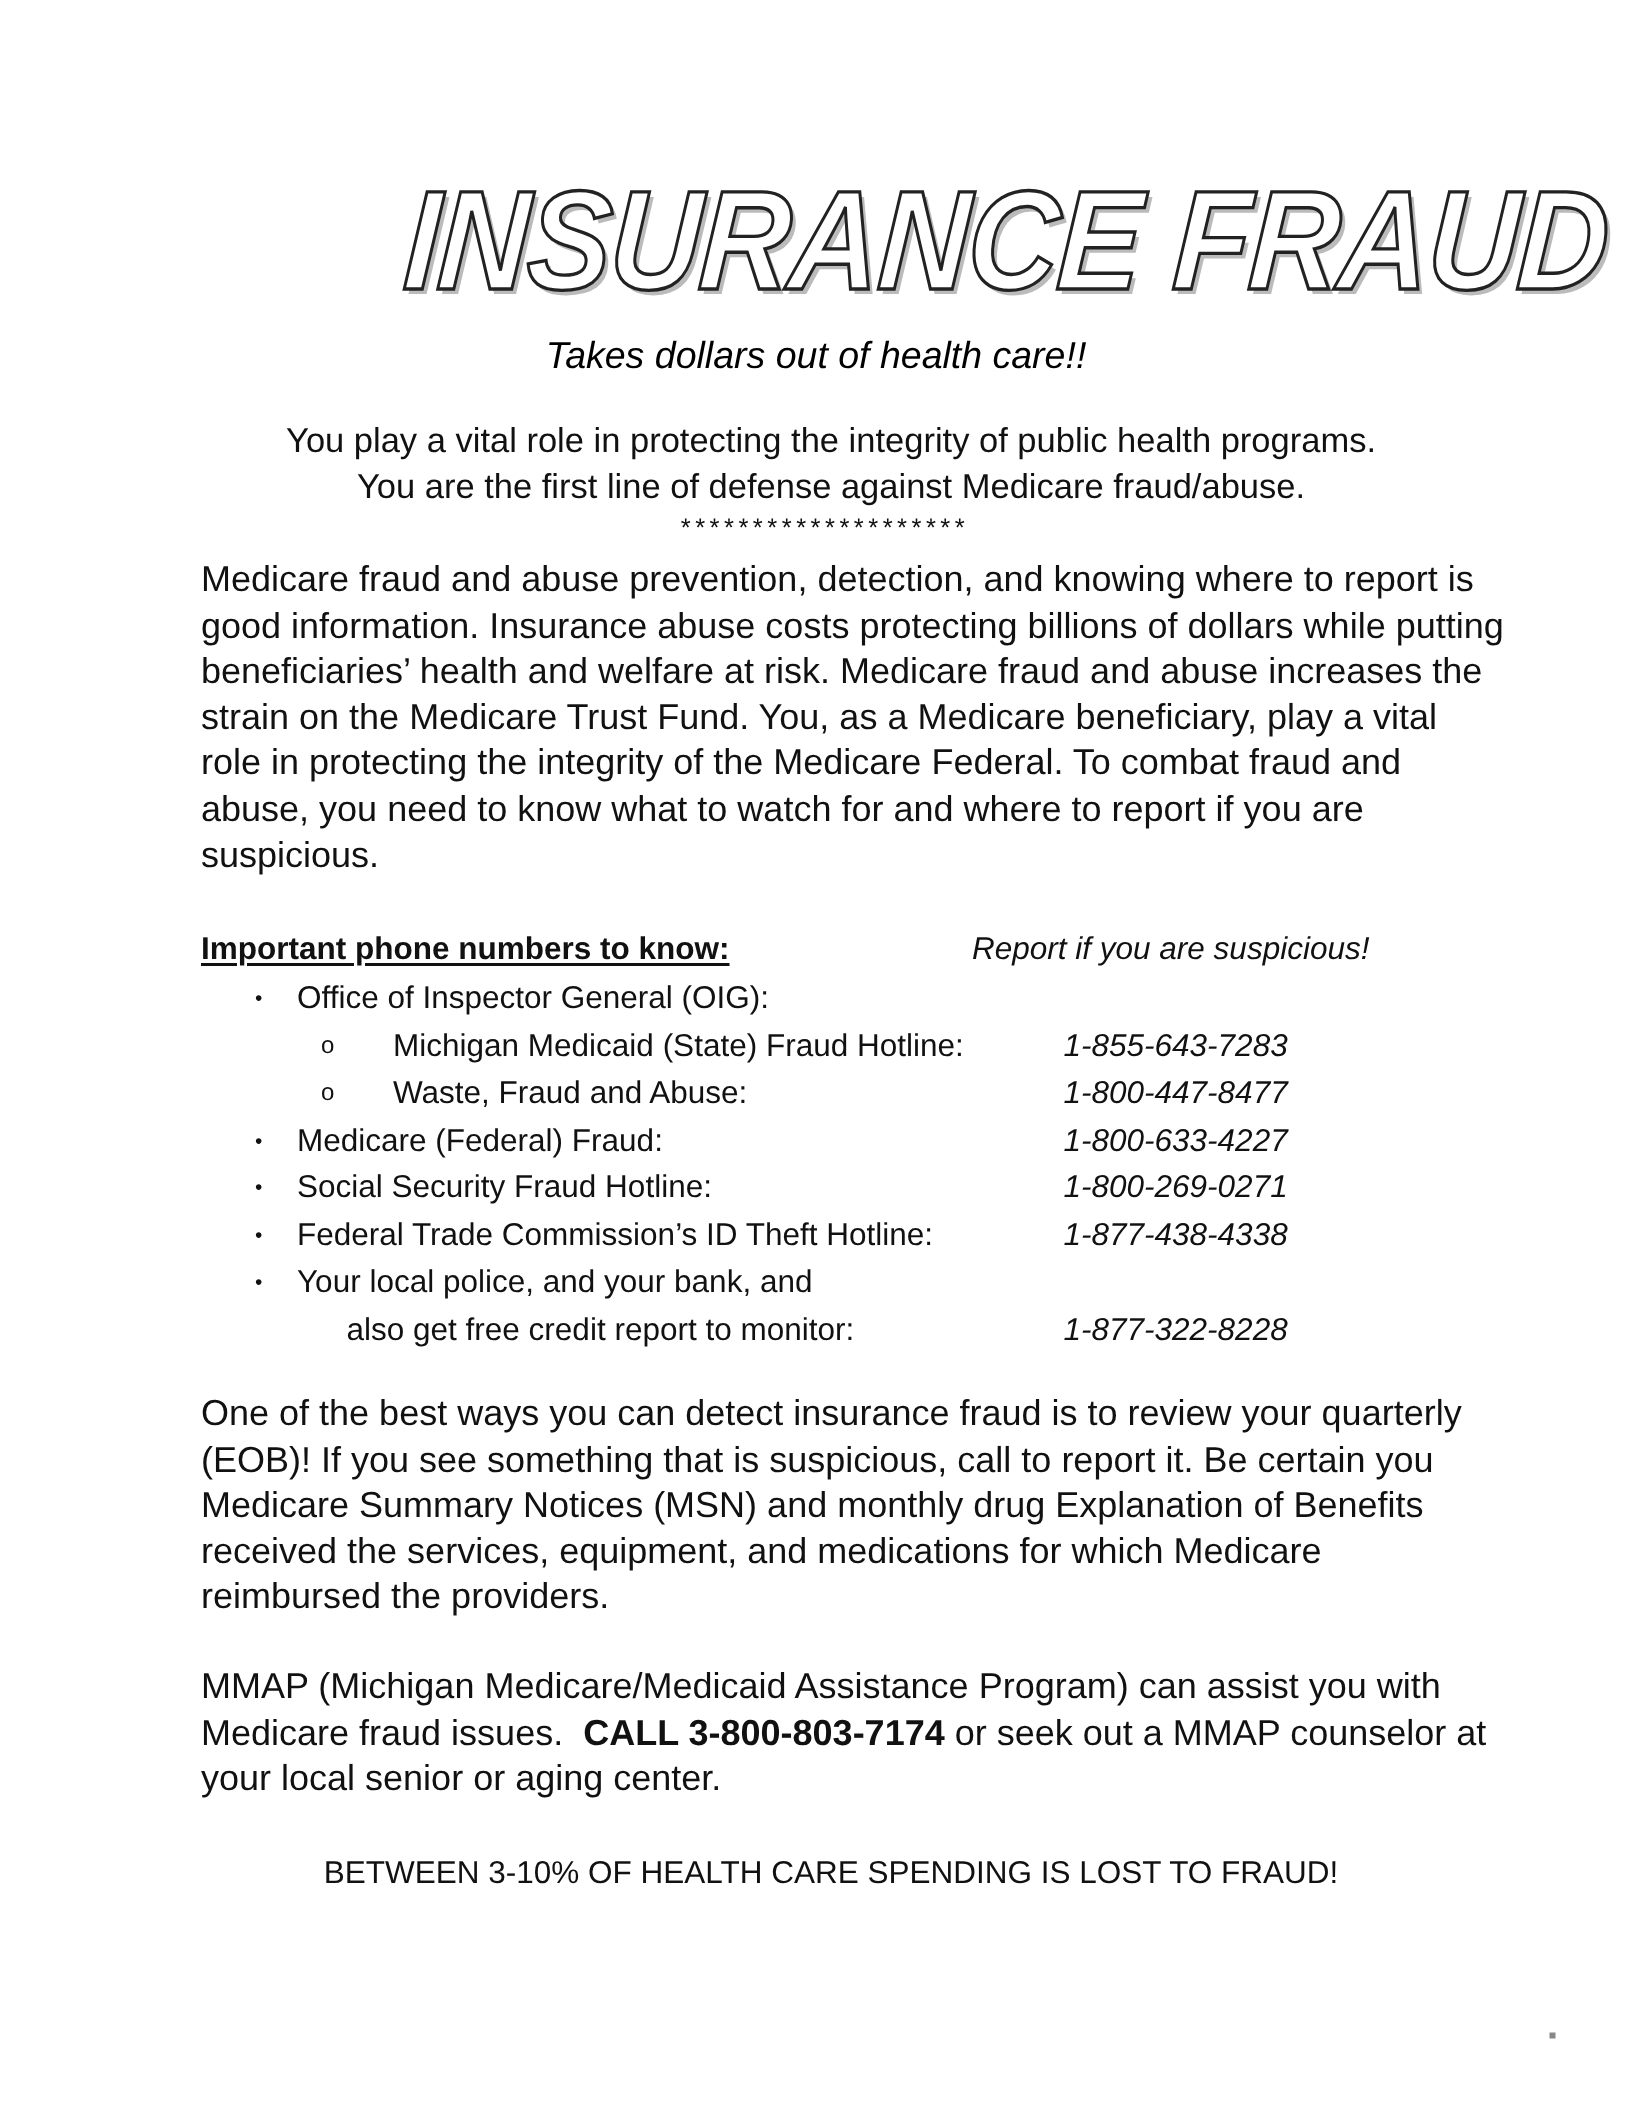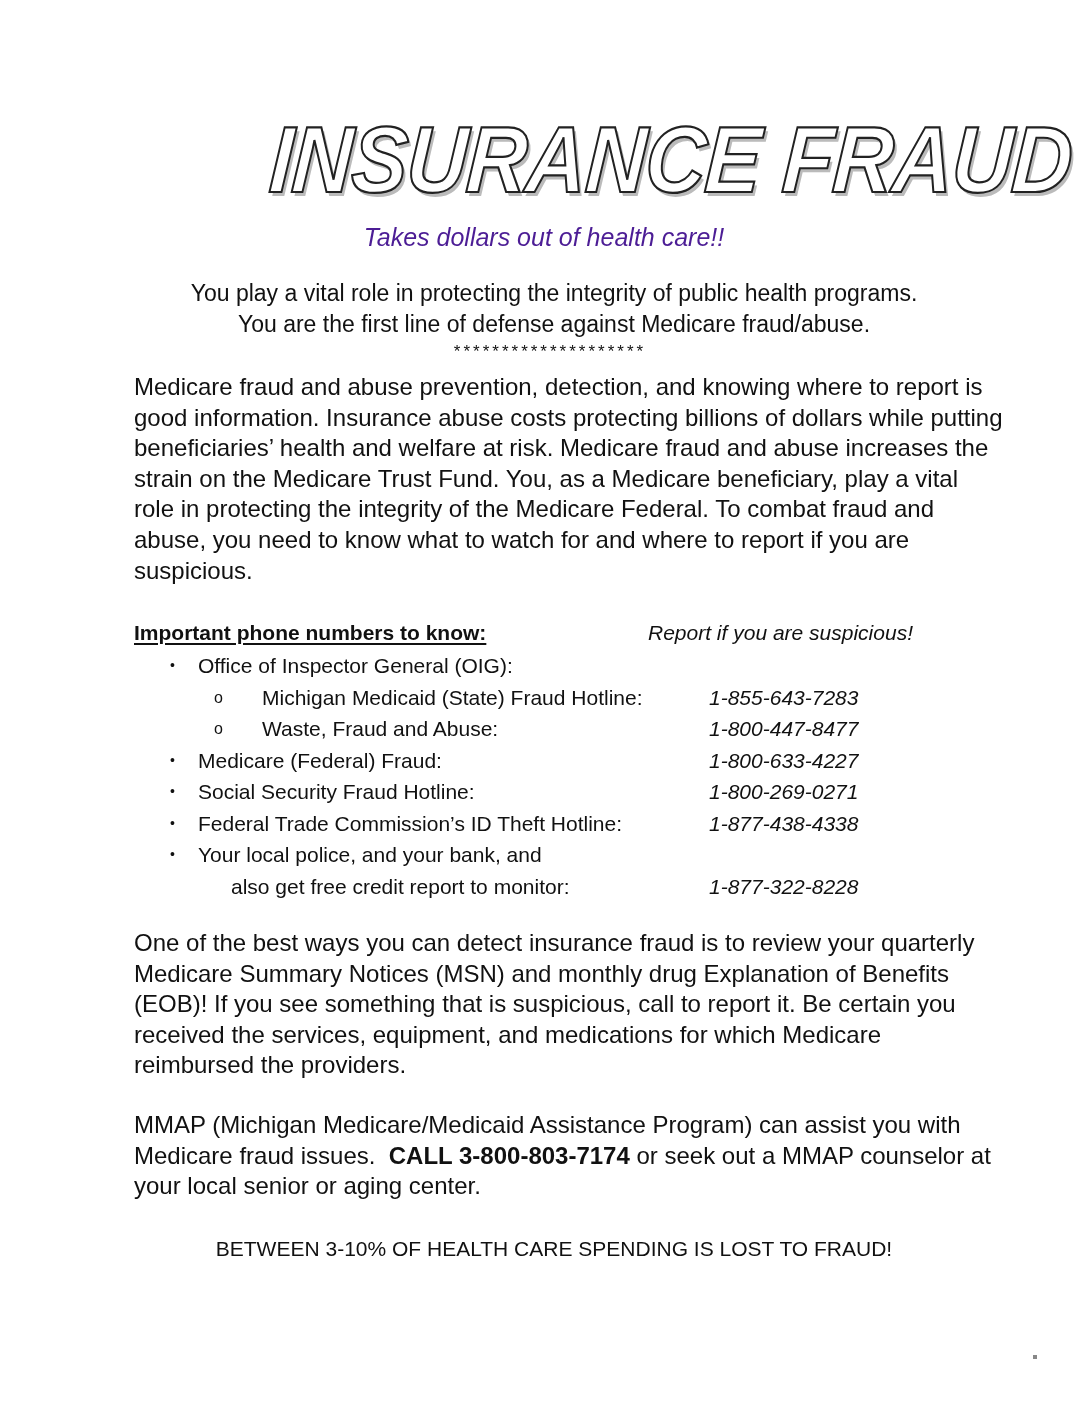--- a/index.html
+++ b/index.html
@@ -47,21 +47,21 @@
     }
     .subtitle {
       position: absolute;
       left: 0;
       width: 1088px;
       top: 220px;
       text-align: center;
       font-style: italic;
       font-size: 25px;
       line-height: 34px;
-      color: #4c1d95;
+      color: #000000;
     }
     .intro {
       position: absolute;
       left: 0;
       width: 1108px;
       top: 278px;
       text-align: center;
       font-size: 23px;
       line-height: 31px;
     }
@@ -222,22 +222,22 @@
       <span class="label-l1">Your local police, and your bank, and</span>
     </div>
     <div class="row">
       <span class="label-cont">also get free credit report to monitor:</span>
       <span class="phone">1-877-322-8228</span>
     </div>
   </div>
 
   <div class="para" id="para2">
     <span class="line">One of the best ways you can detect insurance fraud is to review your quarterly</span>
+    <span class="line">(EOB)!  If you see something that is suspicious, call to report it.  Be certain you</span>
     <span class="line">Medicare Summary Notices (MSN) and monthly drug Explanation of Benefits</span>
-    <span class="line">(EOB)!  If you see something that is suspicious, call to report it.  Be certain you</span>
     <span class="line">received the services, equipment, and medications for which Medicare</span>
     <span class="line">reimbursed the providers.</span>
   </div>
 
   <div class="para" id="para3">
     <span class="line">MMAP (Michigan Medicare/Medicaid Assistance Program) can assist you with</span>
     <span class="line"><span style="white-space:pre">Medicare fraud issues.  </span><b>CALL 3-800-803-7174</b><span style="white-space:pre"> or seek out a MMAP counselor at</span></span>
     <span class="line">your local senior or aging center.</span>
   </div>
 

